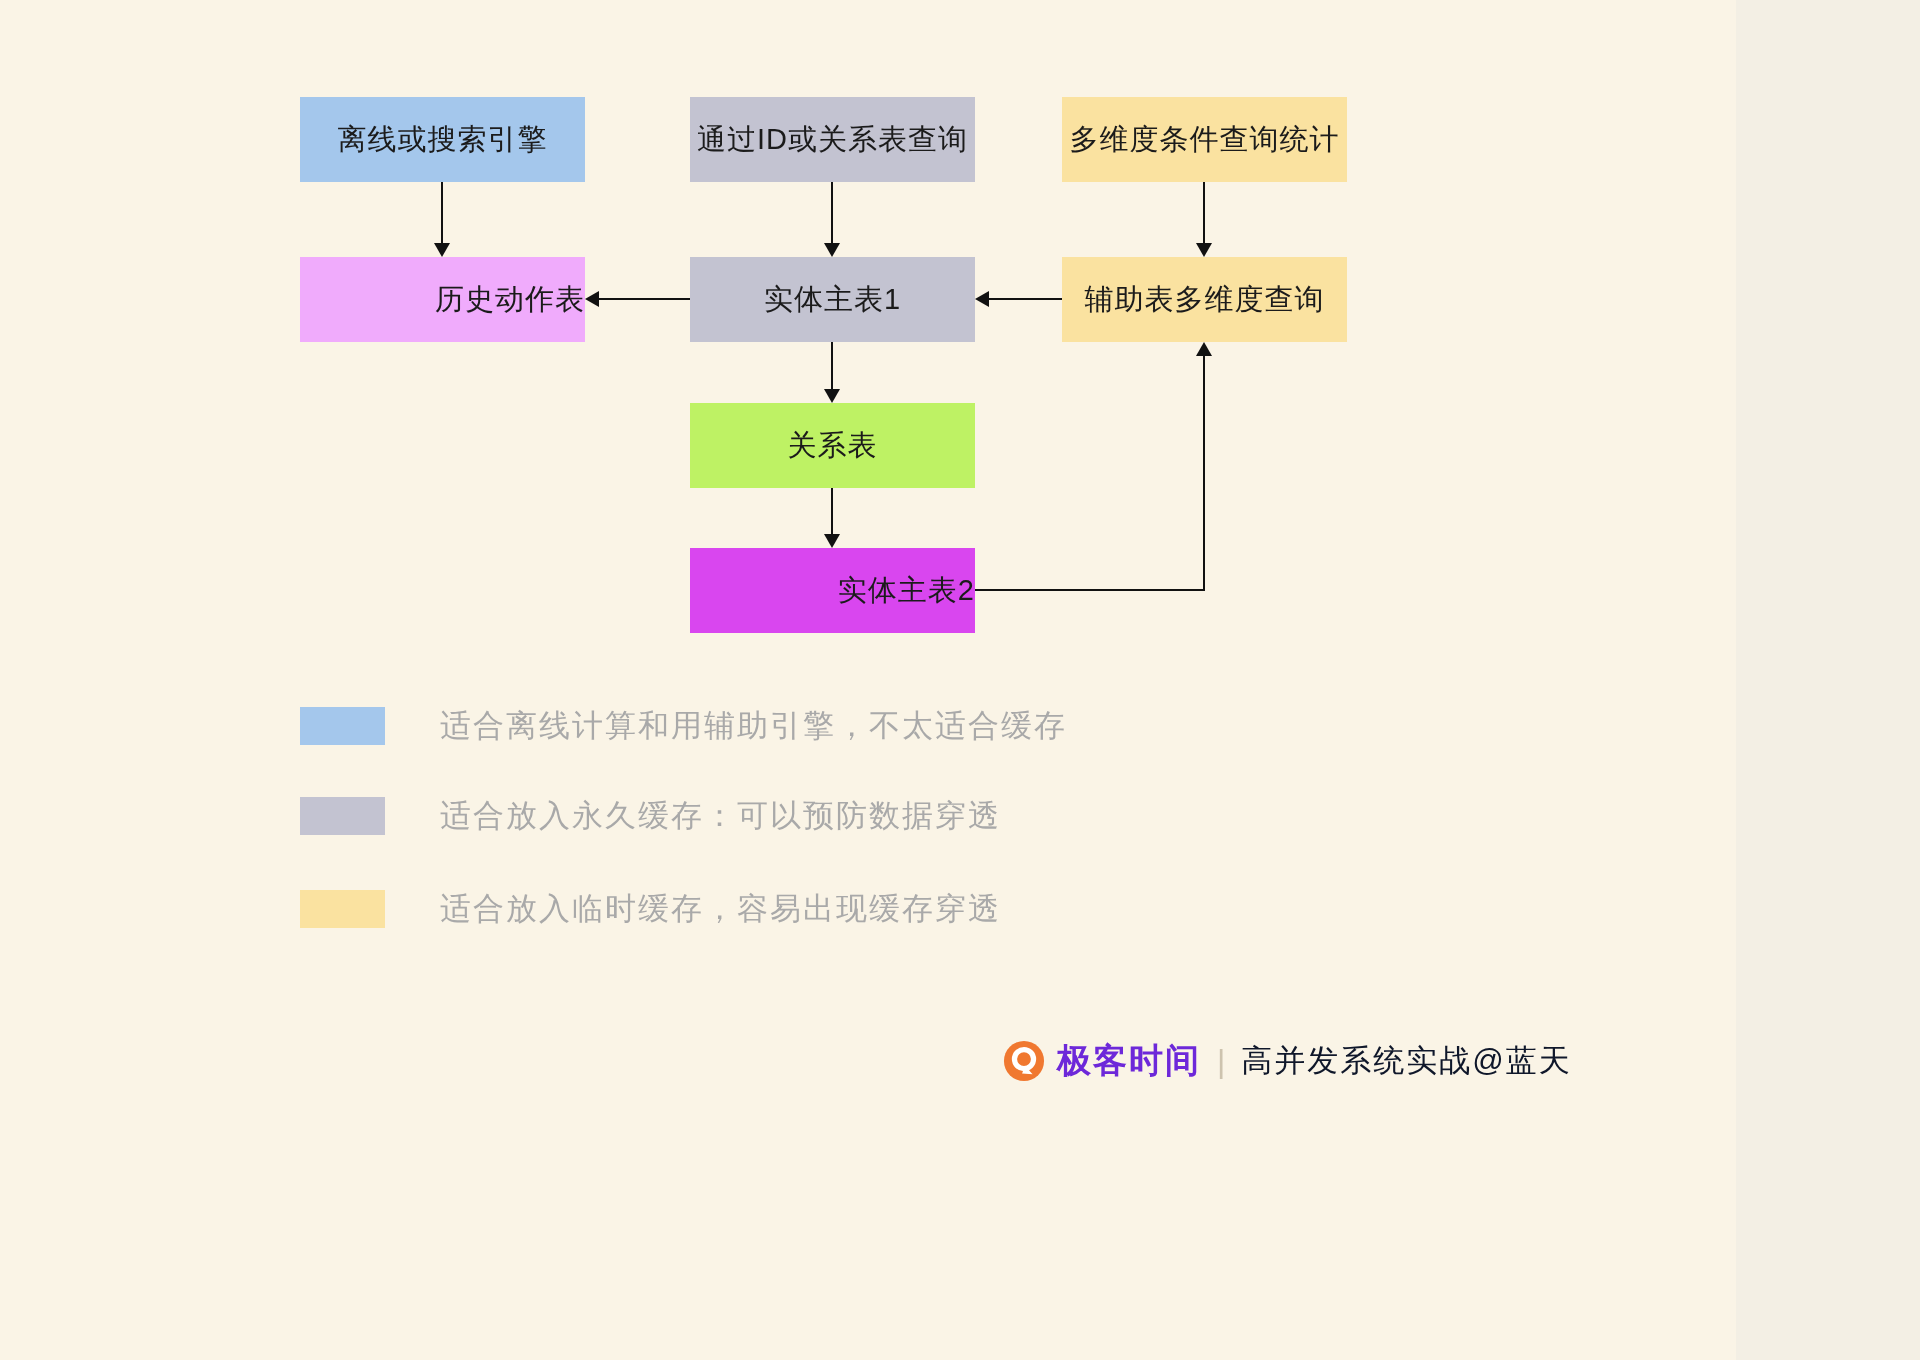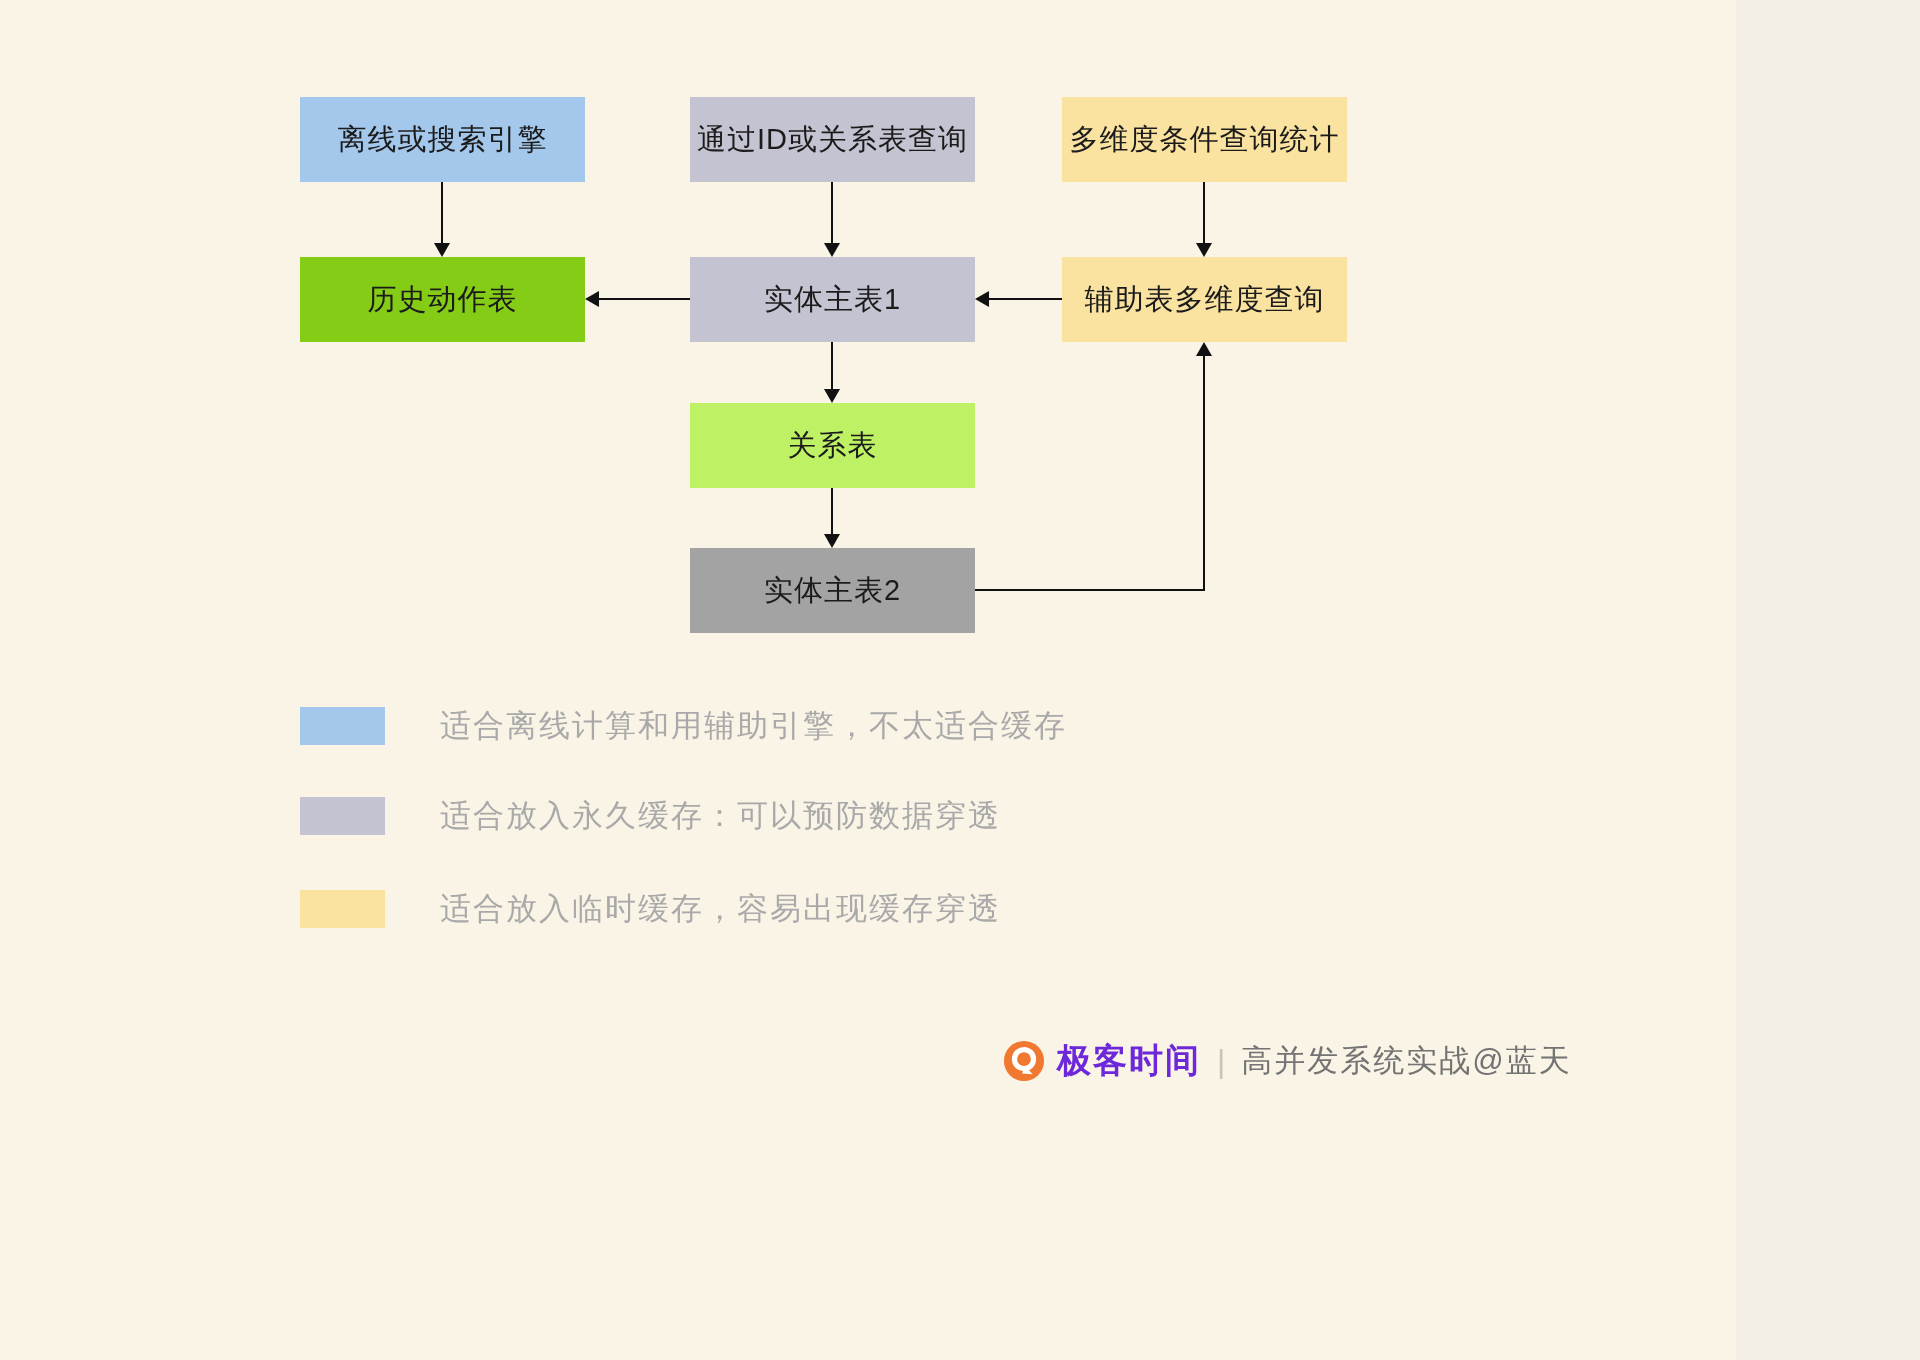--- a/index.html
+++ b/index.html
@@ -91,51 +91,51 @@
     letter-spacing: 2px;
   }
   .separator {
     margin: 0 16px;
     font-size: 32px;
     color: #cdc3ae;
     font-weight: 400;
   }
   .credit {
     font-size: 31px;
-    color: #737373;
+    color: #0f172a;
     letter-spacing: 2px;
   }
 </style>
 </head>
 <body>
 
 <div class="canvas">
 
   <div class="node n-offline" style="background: rgb(164, 199, 236);">
     <span>离线或搜索引擎</span>
   </div>
   <div class="node n-multidim" style="background: rgb(250, 226, 160);">
     <span>多维度条件查询统计</span>
   </div>
   <div class="node n-queryid" style="background: rgb(195, 195, 209);">
     <span>通过ID或关系表查询</span>
   </div>
-  <div class="node n-history" style="background: #84cc16;">
+  <div class="node n-history" style="background: #f0abfc; justify-content: flex-end;">
     <span>历史动作表</span>
   </div>
   <div class="node n-entity1" style="background: rgb(195, 195, 209);">
     <span>实体主表1</span>
   </div>
   <div class="node n-auxquery" style="background: rgb(250, 226, 160);">
     <span>辅助表多维度查询</span>
   </div>
   <div class="node n-relation" style="background: #bef264; font-family: Liberation Serif, serif;">
     <span>关系表</span>
   </div>
-  <div class="node n-entity2" style="background: #a3a3a3;">
+  <div class="node n-entity2" style="background: #d946ef; justify-content: flex-end;">
     <span>实体主表2</span>
   </div>
 
   <div>
     <div class="line" style="left:441px; top:182px; width:2px; height:62px;"></div>
     <div class="tri-down" style="left:434px; top:243px;"></div>
   </div>
 
   <div>
     <div class="line" style="left:831px; top:182px; width:2px; height:62px;"></div>

